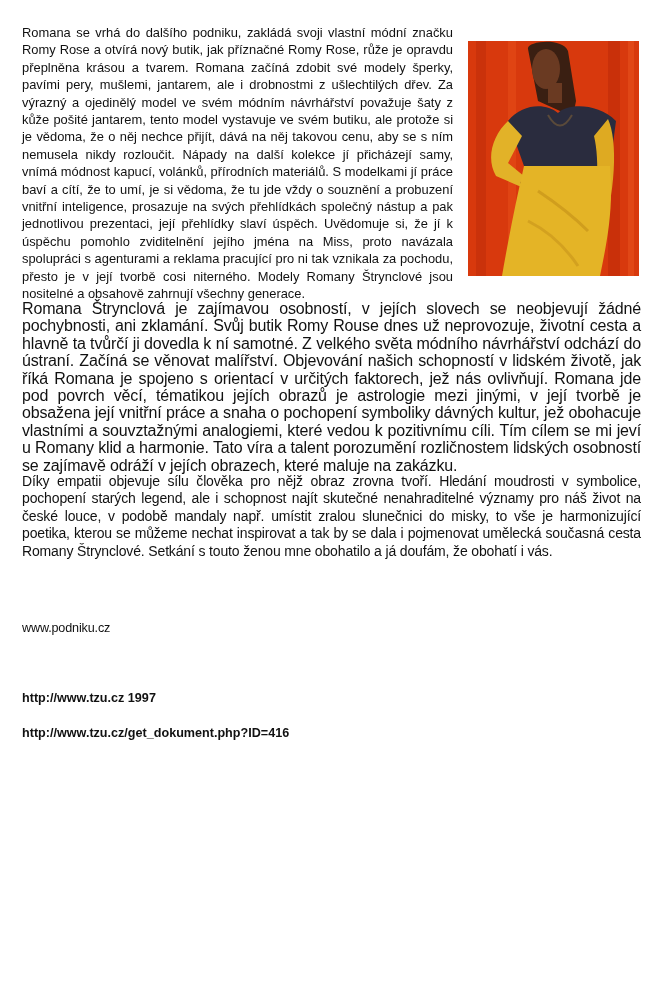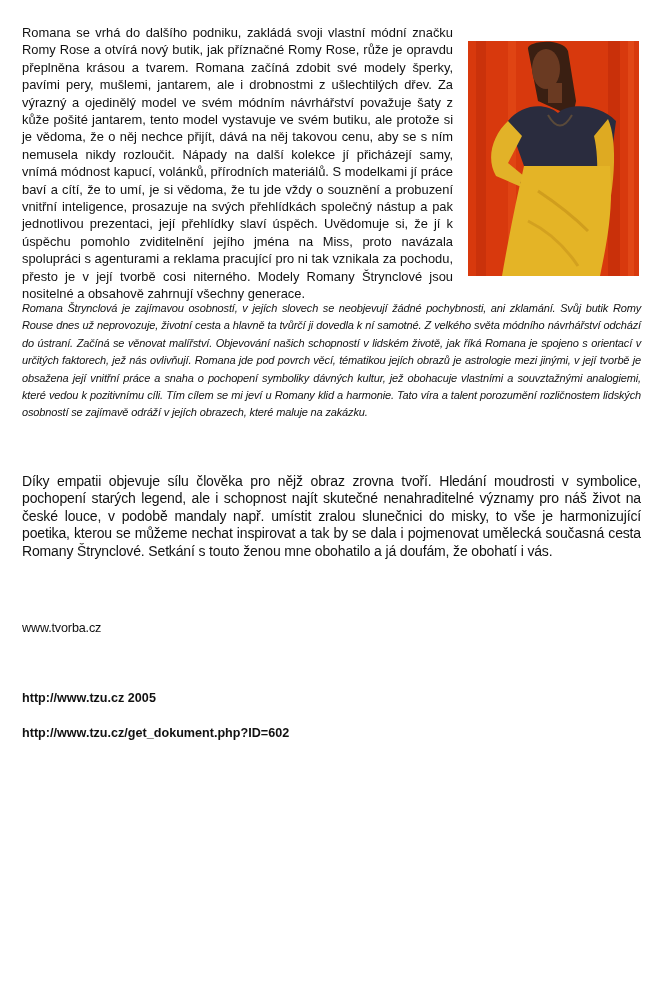--- a/index.html
+++ b/index.html
@@ -3,21 +3,21 @@
 <meta charset="utf-8">
 <style>
   html, body { margin: 0; padding: 0; background: #ffffff; }
   body { width: 661px; height: 1000px; position: relative; overflow: hidden;
          font-family: "Liberation Sans", sans-serif; color: #111111; }
   .page { position: absolute; left: 0; top: 0; width: 661px; height: 788px; padding-left: 16px; }
   p { margin: 0; }
   .para { position: absolute; left: 22px; font-size: 12.9px; line-height: 17.4px;
           text-align: justify; letter-spacing: 0; }
   .p1 { top: 24px; width: 431px; }
-  .p2 { top: 300px; width: 619px; font-size: 11px; letter-spacing: -0.15px; font-style: italic; }
+  .p2 { top: 300px; width: 619px; font-size: 16px; letter-spacing: -0.15px; }
   .p3 { top: 473px; width: 619px; font-size: 14px; letter-spacing: -0.15px; }
   .p4 { top: 584px; width: 619px; font-size: 12.6px; letter-spacing: -0.15px; }
   .web { position: absolute; left: 22px; top: 620px; font-size: 12.6px; line-height: 17.4px; letter-spacing: -0.15px; }
   .src { position: absolute; left: 22px; font-size: 12.6px; font-weight: bold; line-height: 17px; }
   .src1 { top: 690px; }
   .src2 { top: 725px; }
   .photo { position: absolute; left: 468px; top: 41px; width: 171px; height: 235px; overflow: hidden;
            background: linear-gradient(90deg, #c8300c 0%, #e2440f 20%, #d33a0e 40%, #e64a12 60%, #cf350c 80%, #e04210 100%); }
   .photo svg { display: block; }
 </style>
@@ -53,17 +53,17 @@
 
       <path d="M56 125 L 142 125 C 146 170, 138 205, 132 235 L 34 235 C 40 200, 48 160, 56 125 Z" fill="#e4b426"></path>
       <path d="M70 150 Q 100 170 120 190" stroke="#c8941a" stroke-width="3" fill="none" opacity="0.7"></path>
       <path d="M60 180 Q 90 195 110 225" stroke="#c8941a" stroke-width="3" fill="none" opacity="0.6"></path>
     </svg>
   </div>
 
   <p class="para p2">Romana Štrynclová je zajímavou osobností, v jejích slovech se neobjevují žádné pochybnosti, ani zklamání. Svůj butik Romy Rouse dnes už neprovozuje, životní cesta a hlavně ta tvůrčí ji dovedla k ní samotné. Z velkého světa módního návrhářství odchází do ústraní. Začíná se věnovat malířství. Objevování našich schopností v lidském životě, jak říká Romana je spojeno s orientací v určitých faktorech, jež nás ovlivňují. Romana jde pod povrch věcí, tématikou jejích obrazů je astrologie mezi jinými, v její tvorbě je obsažena její vnitřní práce a snaha o pochopení symboliky dávných kultur, jež obohacuje vlastními a souvztažnými analogiemi, které vedou k pozitivnímu cíli. Tím cílem se mi jeví u Romany klid a harmonie. Tato víra a talent porozumění rozličnostem lidských osobností se zajímavě odráží v jejích obrazech, které maluje na zakázku.</p>
   <p class="para p3">Díky empatii objevuje sílu člověka pro nějž obraz zrovna tvoří. Hledání moudrosti v symbolice, pochopení starých legend, ale i schopnost najít skutečné nenahraditelné významy pro náš život na české louce, v podobě mandaly např. umístit zralou slunečnici do misky, to vše je harmonizující poetika, kterou se můžeme nechat inspirovat a tak by se dala i pojmenovat umělecká současná cesta Romany Štrynclové. Setkání s touto ženou mne obohatilo a já doufám, že obohatí i vás.</p>
 
-  <div class="web">www.tvorba.cz</div>
+  <div class="web">www.podniku.cz</div>
 
-  <div class="src src1">http://www.tzu.cz 2005</div>
-  <div class="src src2">http://www.tzu.cz/get_dokument.php?ID=602</div>
+  <div class="src src1">http://www.tzu.cz 1997</div>
+  <div class="src src2">http://www.tzu.cz/get_dokument.php?ID=416</div>
 </div>
 
 </body></html>

